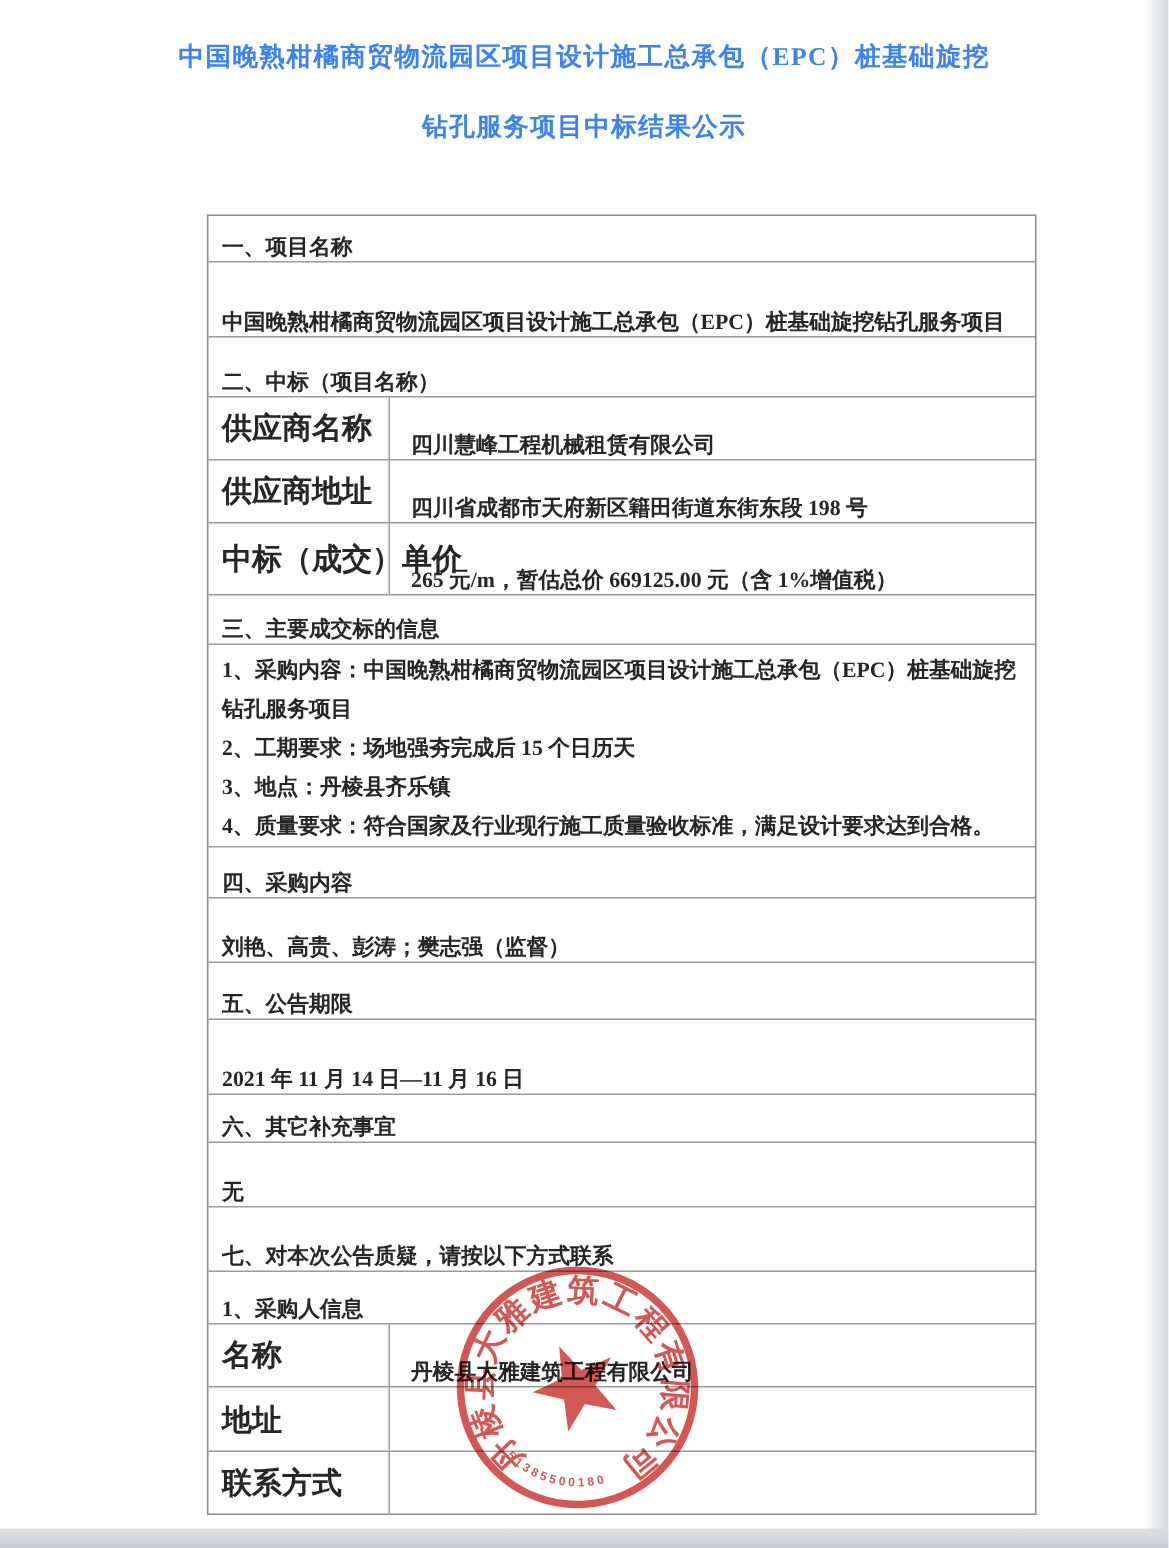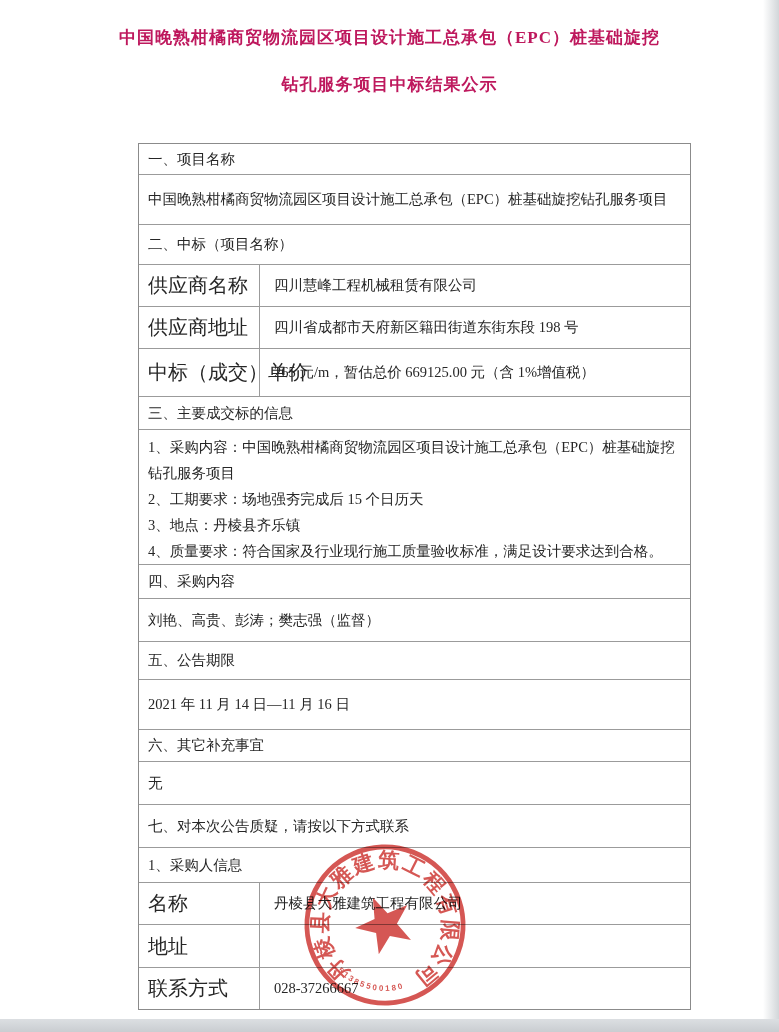--- a/index.html
+++ b/index.html
@@ -22,35 +22,36 @@
   .edge-bottom {
     position: absolute; left: 0; bottom: 0; width: 100%; height: 13px;
     background: linear-gradient(to bottom, #dcdfe2, #c9cdd1);
   }
   .doc-title {
     margin-top: 14px;
     text-align: center;
     font-size: 17px;
     font-weight: bold;
     line-height: 47px;
-    color: #be185d;
+    color: #3b82f6;
     letter-spacing: 1px;
   }
   .result-table {
     position: absolute;
     left: 138px; top: 143px;
     width: 553px;
     border: 1px solid #8b8b8b;
     background: transparent;
     font-size: 14.5px;
   }
   .row {
     display: flex;
-    align-items: center;
+    align-items: flex-end;
     border-top: 1px solid #9b9b9b;
+    font-weight: bold;
   }
   .row:first-child { border-top: none; }
   .row.header, .row.full { padding-left: 9px; padding-right: 8px; }
   .row .cell-label {
     width: 121px;
     flex: 0 0 121px;
     align-self: stretch;
     display: flex;
     align-items: center;
     border-right: 1px solid #9b9b9b;
@@ -148,21 +149,20 @@
 
     <div class="row" style="height:42px">
       <div class="cell-label">名称</div>
       <div class="cell-value">丹棱县大雅建筑工程有限公司</div>
     </div>
     <div class="row" style="height:43px">
       <div class="cell-label">地址</div>
     </div>
     <div class="row" style="height:42px">
       <div class="cell-label">联系方式</div>
-      <div class="cell-value">028-37266667</div>
     </div>
   </div>
 
   <svg class="stamp-svg" width="200" height="200" viewBox="0 0 200 200" xmlns="http://www.w3.org/2000/svg">
     <defs>
       <path id="ringPath" d="M 49.8,129 A 58,58 0 1 1 100,158" fill="none"></path>
       <path id="serialPath" d="M 38,122.6 A 66,66 0 0 0 94.3,165.7" fill="none"></path>
     </defs>
     <g transform="rotate(-24 100 100)">
       <circle cx="100" cy="100" r="78" fill="none" stroke-width="5" stroke="#d0403c"></circle>

